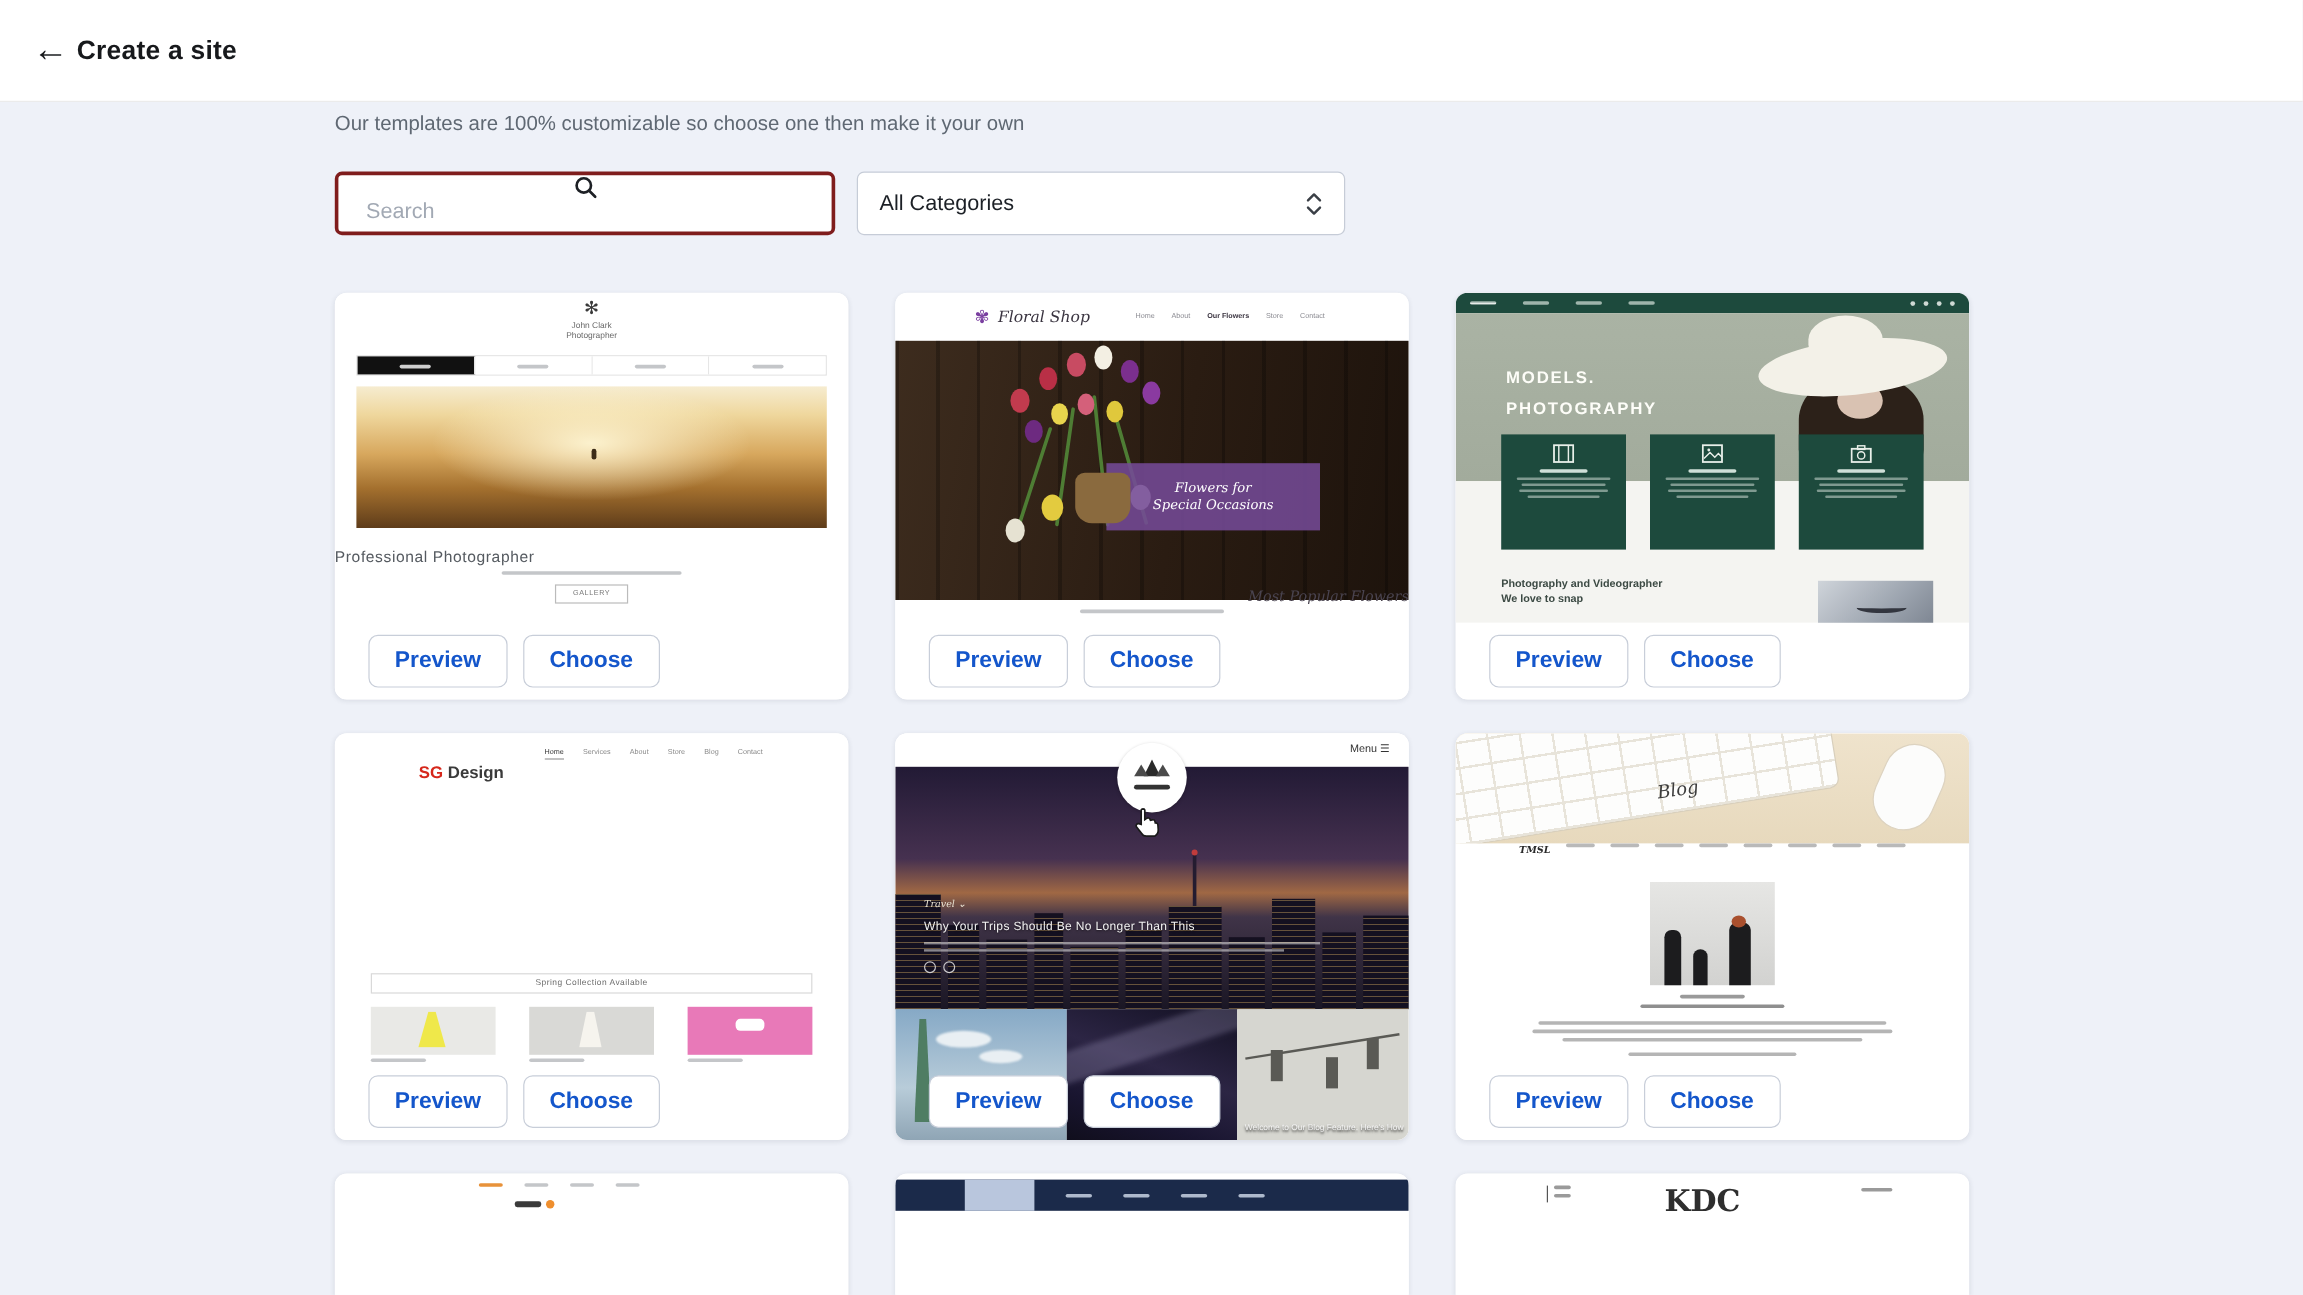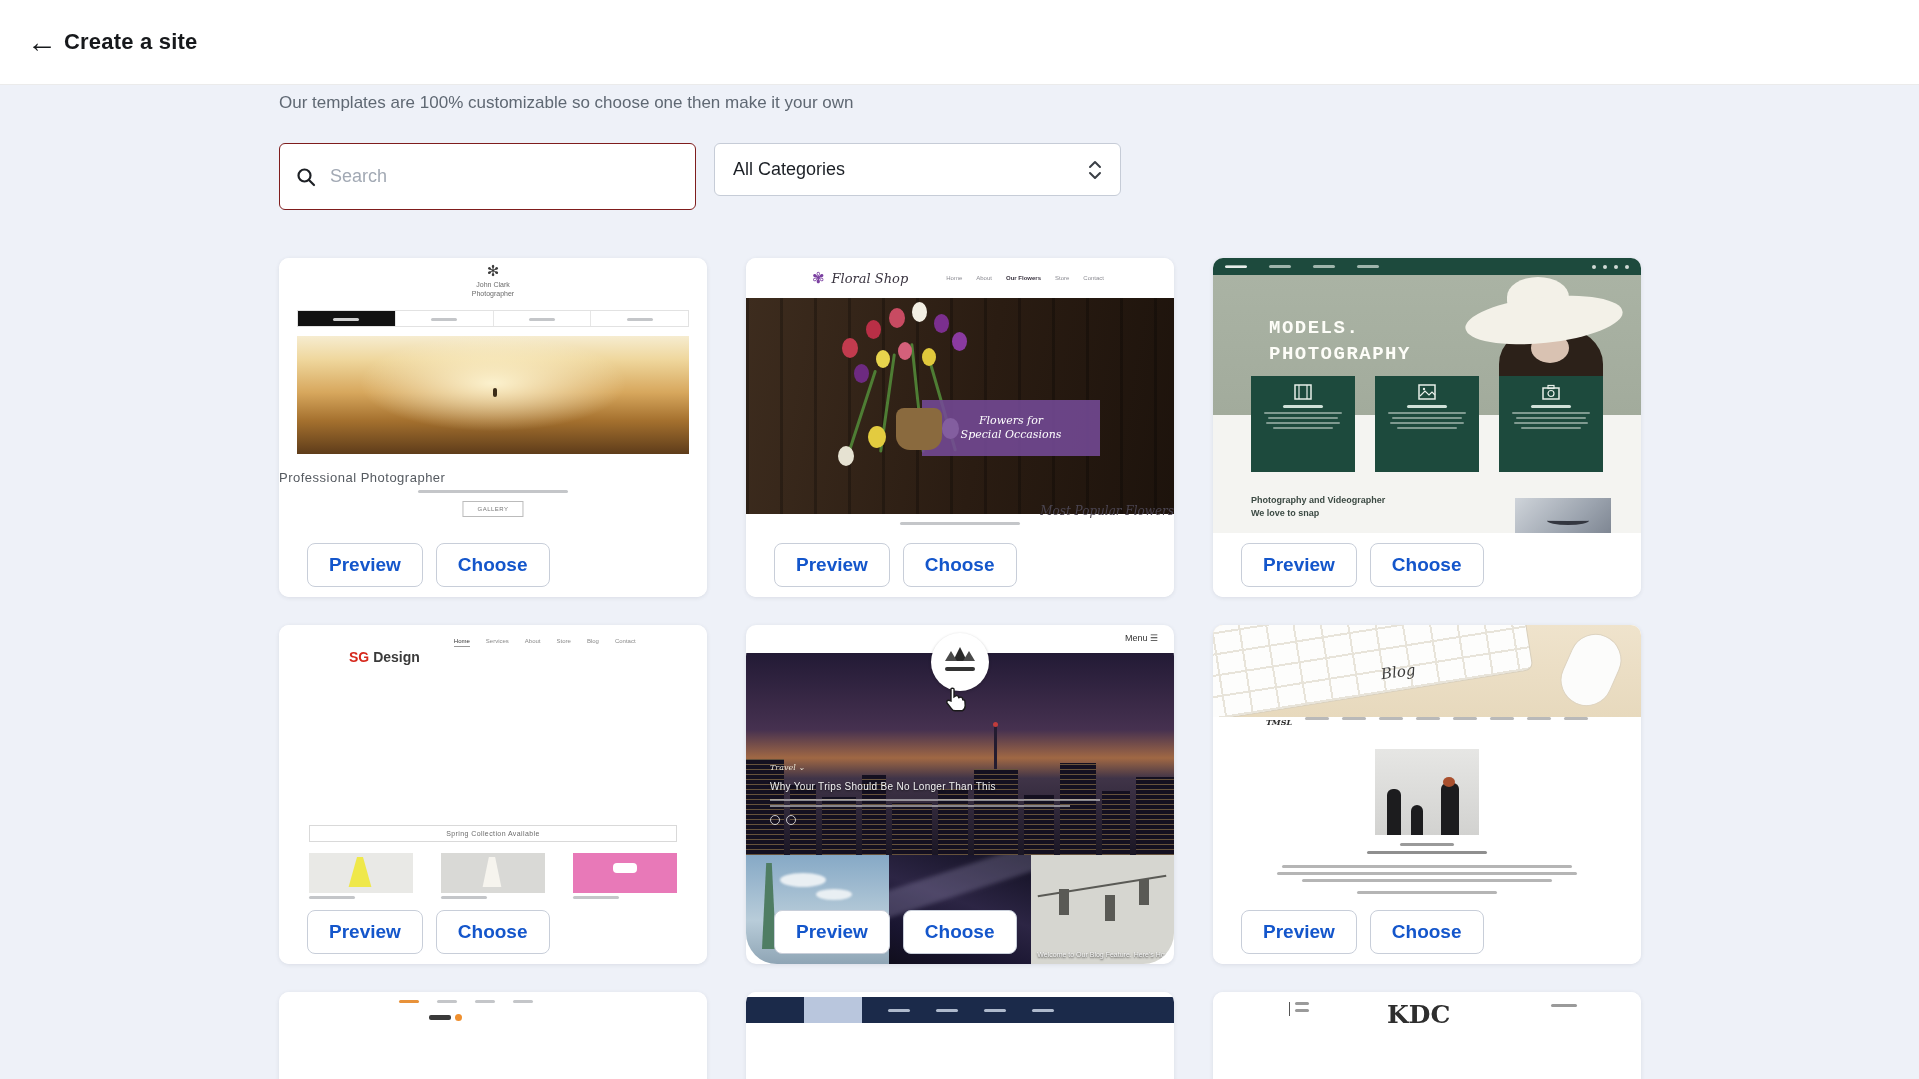--- a/index.html
+++ b/index.html
@@ -11,32 +11,32 @@
   .back-btn { width:44px; height:44px; border:none; background:transparent; font-size:30px; color:#17191c; cursor:pointer; line-height:44px; }
   .topbar-title { font-size:22px; font-weight:bold; color:#17191c; letter-spacing:.2px;text-align:right; }
 
   
   .container { width:1362px; margin-left:279px; }
   .page-title { margin-top:38px; font-size:34px; font-weight:bold; color:#15181d; letter-spacing:.2px; }
   .page-subtitle { margin-top:9px; font-size:17px; color:#5f6873; }
 
   
   .controls { margin-top:30px; display:flex; gap:18px; }
-  .search-box { width:417px; height:67px; background:#fff; border:1px solid #7f1d1d; border-radius:6px; display:flex; align-items:center; padding:0 16px; }
+  .search-box { width:417px; height:53px; background:#fff; border:3px solid #7f1d1d; border-radius:6px; display:flex; align-items:center; padding:0 16px;flex-direction:column; }
   .search-box svg { flex:0 0 auto; }
   .search-input { border:none; outline:none; font-size:18px; color:#2a2f36; margin-left:14px; width:100%; background:transparent; font-family:"Liberation Sans", sans-serif;}
   .search-input::placeholder { color:#a2a9b4; }
   .select-box { width:407px; height:53px; background:#fff; border:1px solid #c6ccd7; border-radius:6px; display:flex; align-items:center; justify-content:space-between; padding:0 18px; cursor:pointer; }
   .select-value { font-size:18px; color:#1c2026; }
 
   
   .grid { margin-top:48px; display:grid; grid-template-columns:repeat(3,428px); column-gap:39px; row-gap:28px; }
   .card { width:428px; height:339px; background:#fff; border-radius:10px; box-shadow:0 1px 4px rgba(40,50,70,.10); position:relative; overflow:hidden; }
   .thumb { position:relative; width:428px; height:275px; overflow:hidden; cursor:pointer; background:#fff; }
-  .thumb-full { height:339px;border-radius:31px; }
+  .thumb-full { height:339px; }
   .card-footer { height:64px; display:flex; align-items:center; gap:13px; padding-left:28px; background:#fff; }
   .btn { height:44px; padding:0 21px; background:#fff; border:1px solid #c8ced9; border-radius:8px; font-size:19px; font-weight:bold; color:#1456cb; cursor:pointer; font-family:"Liberation Sans", sans-serif; }
   .overlay-actions { position:absolute; left:28px; bottom:10px; display:flex; gap:13px; }
 
   .sk { background:#c4c6c9; border-radius:2px; height:3px; display:inline-block; }
 
   
   .p-head { position:absolute; top:0; left:0; right:0; height:52px; text-align:center; }
   .p-shutter { font-size:15px; color:#3a3a3a; margin-top:4px; display:inline-block; }
   .p-logo-line { font-size:7px; color:#6a6a6a; line-height:9px; }
@@ -72,21 +72,21 @@
   .f-section { position:absolute; top:246px; width:100%; text-align:right; font-family:"DejaVu Serif", serif; font-style:italic; font-size:12px; color:#4a4450; }
   .f-subcap { position:absolute; top:264px; left:50%; transform:translateX(-50%); width:120px; }
 
   
   .m-nav { position:absolute; top:0; left:0; right:0; height:17px; background:#1d4a3d; display:flex; align-items:center; padding:0 12px; gap:22px; }
   .m-nav .sk { background:#9fb5ac; width:22px; }
   .m-nav .first { border-bottom:2px solid #e6ece9; padding-bottom:1px; }
   .m-social { margin-left:auto; display:flex; gap:7px; }
   .m-social i { width:4px; height:4px; background:#cfd9d4; border-radius:50%; }
   .m-hero { position:absolute; top:17px; left:0; right:0; height:140px; background:linear-gradient(180deg,#aab3a4 0%,#a2ab9c 100%); }
-  .m-title { position:absolute; left:56px; top:40px; color:#fdfdf8; font-weight:bold; font-size:19px; letter-spacing:1.5px; line-height:26px;font-family:Liberation Mono, monospace; }
+  .m-title { position:absolute; left:42px; top:40px; color:#fdfdf8; font-weight:bold; font-size:14px; letter-spacing:1.5px; line-height:26px; }
   .hat-brim { position:absolute; right:18px; top:22px; width:158px; height:46px; background:#f3f1e8; border-radius:50%; transform:rotate(-6deg); }
   .hat-crown { position:absolute; right:72px; top:2px; width:62px; height:40px; background:#f3f1e8; border-radius:50% 50% 40% 40%; }
   .hat-hair { position:absolute; right:38px; top:52px; width:104px; height:88px; background:#2c2119; border-radius:42% 42% 30% 30%; }
   .hat-face { position:absolute; right:72px; top:58px; width:38px; height:30px; background:#d9c2b2; border-radius:50%; }
   .hat-dress { position:absolute; right:52px; top:116px; width:80px; height:24px; background:#e9e6da; border-radius:10px 10px 0 0; }
   .m-strip { position:absolute; top:157px; left:0; right:0; bottom:0; background:#f4f4f1; }
   .m-tile { position:absolute; width:104px; height:96px; background:#1d4a3d; top:118px; text-align:center; padding-top:8px; }
   .m-tile svg { display:block; margin:0 auto; }
   .m-tile .t { display:block; margin:5px auto 4px; width:40px; height:3px; background:#cfe0d8; border-radius:2px; }
   .m-tile .l { display:block; margin:3px auto 0; height:2px; background:#7f9a90; border-radius:2px; }

